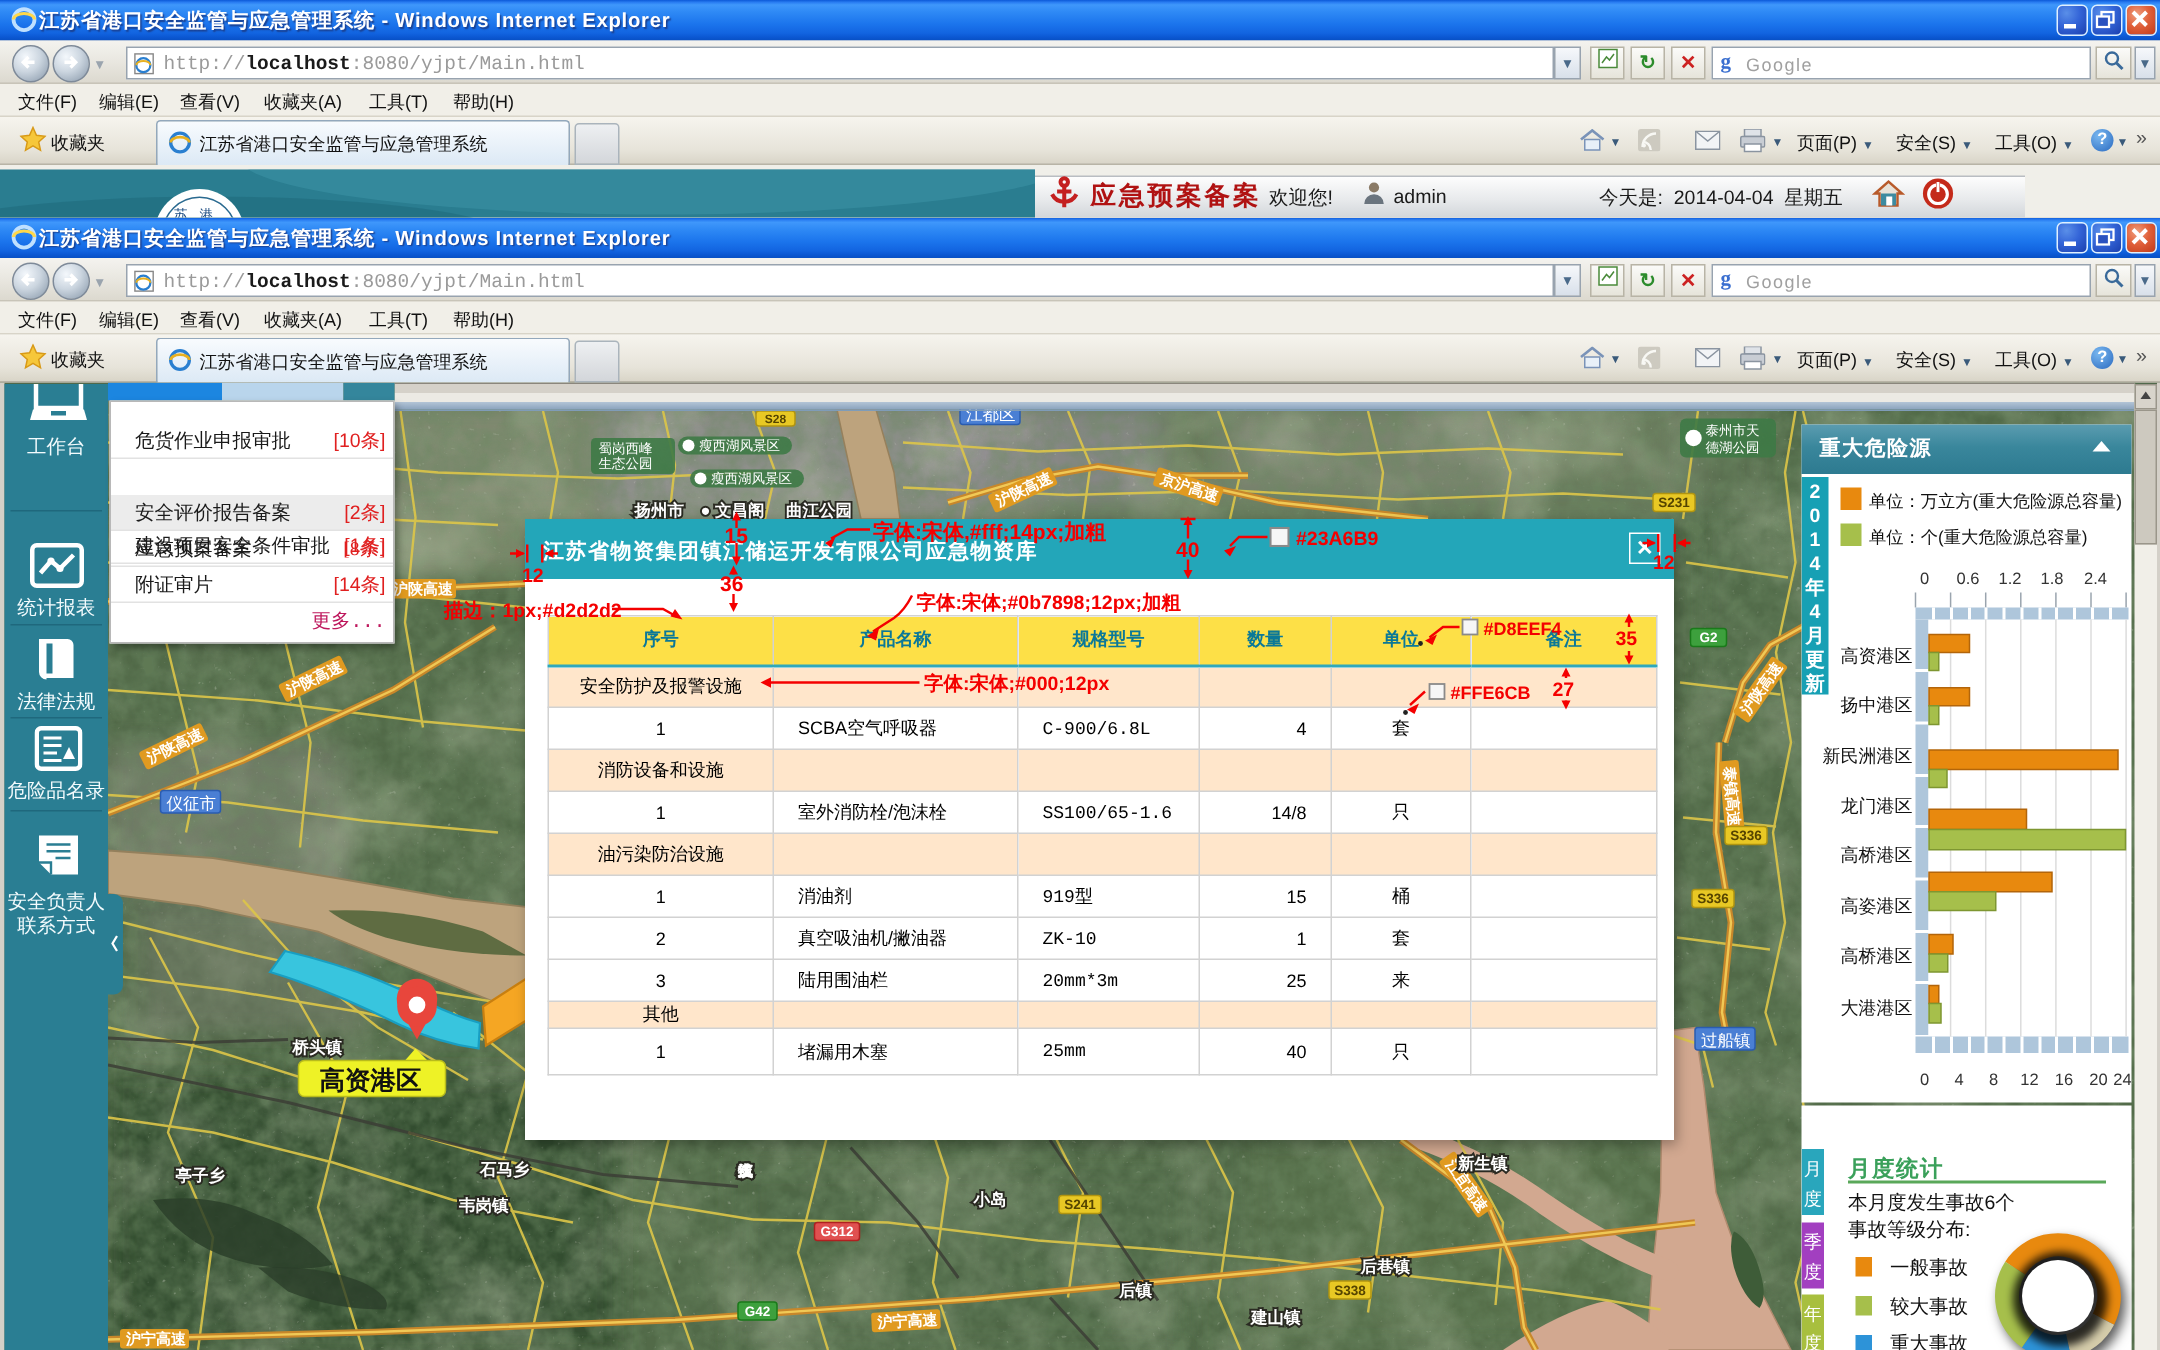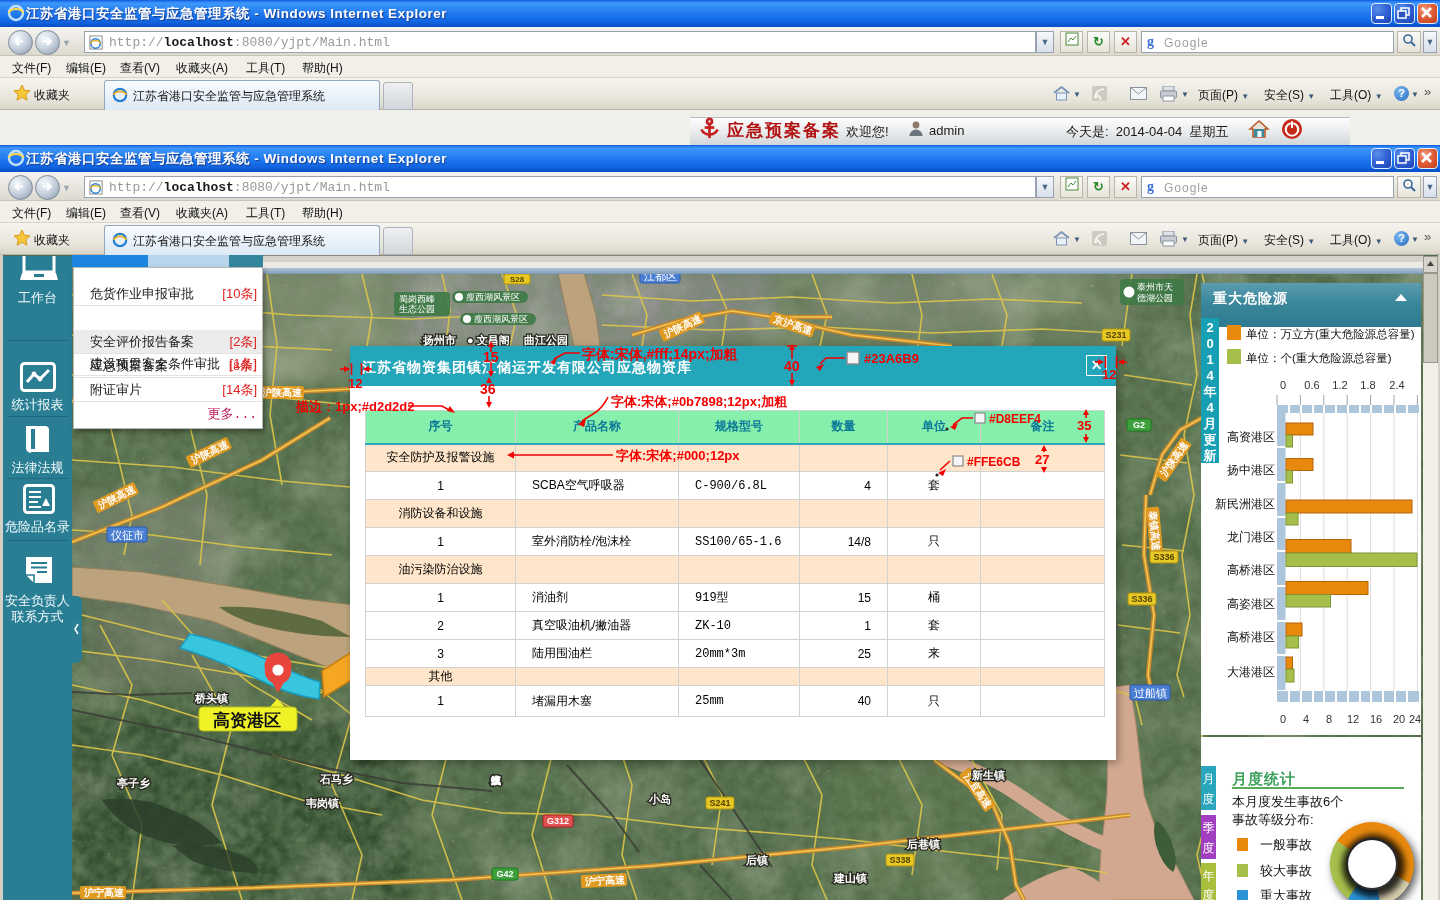--- a/index.html
+++ b/index.html
@@ -46,29 +46,29 @@
 #dropdown .it{position:absolute;left:0;width:188px;height:24px;border-bottom:1px solid #e2e2e2;box-sizing:border-box;}
 #dropdown .it .t{position:absolute;left:16px;top:3px;font-size:13px;color:#1a1a1a;white-space:nowrap;}
 #dropdown .it .c{position:absolute;right:5px;top:3px;font-size:13px;color:#e02020;}
 
 #dialog{position:absolute;left:350px;top:91px;width:766px;height:414px;background:#fff;box-shadow:2px 3px 8px rgba(0,0,0,0.3);}
 #dialog .hd{position:absolute;left:0;top:0;width:766px;height:40px;background:#23a6b9;}
 #dialog .hd .ttl{position:absolute;left:12px;top:13px;color:#fff;font-size:14px;font-weight:bold;letter-spacing:1px;white-space:nowrap;}
 #dialog .closex{position:absolute;left:736px;top:9px;width:19px;height:19px;border:1px solid #fff;color:#fff;font-size:14px;font-weight:bold;text-align:center;line-height:18px;}
 table.dlgtbl{position:absolute;left:15px;top:64px;border-collapse:collapse;table-layout:fixed;font-size:12px;color:#000;}
 table.dlgtbl td{border:1px solid #d2d2d2;padding:0;overflow:hidden;white-space:nowrap;}
-table.dlgtbl tr.hdr td{background:#86efac;color:#0b7898;font-weight:bold;text-align:center;border-bottom:2px solid #2fa8bb;}
+table.dlgtbl tr.hdr td{background:#fde047;color:#0b7898;font-weight:bold;text-align:center;border-bottom:2px solid #2fa8bb;}
 table.dlgtbl tr.sec td{background:#ffe6cb;}
 table.dlgtbl td.c{text-align:center;}
 table.dlgtbl td.l{padding-left:16px;text-align:left;}
 table.dlgtbl td.r{padding-right:16px;text-align:right;}
 .mono{font-family:"Liberation Mono",monospace;font-size:12px;}
 
 .rpanel{position:absolute;background:#fff;}
-.rphd{position:absolute;left:0;top:0;width:100%;height:44px;background:linear-gradient(180deg,#5b9cb0 0%,#3a879c 45%,#2d7a90 100%);}
+.rphd{position:absolute;left:0;top:0;width:100%;height:33px;background:linear-gradient(180deg,#5b9cb0 0%,#3a879c 45%,#2d7a90 100%);}
 .rphd .t{position:absolute;left:12px;top:7px;color:#fff;font-size:14px;font-weight:bold;letter-spacing:1px;}
 .rphd .tri{position:absolute;right:14px;top:11px;width:0;height:0;border-left:6px solid transparent;border-right:6px solid transparent;border-bottom:7px solid #fff;}
 
 #scroll{position:absolute;left:1423px;top:1px;width:15px;height:644px;background:#f1efe8;}
 #scroll .btn{position:absolute;left:0;width:15px;height:17px;background:#d8d4cb;border:1px solid #9a968a;box-sizing:border-box;}
 #scroll .thumb{position:absolute;left:0;top:17px;width:15px;height:90px;background:#cdc9bf;border:1px solid #9a968a;box-sizing:border-box;}
 </style>
 </head>
 <body>
 <div class="screen">
@@ -178,20 +178,26 @@
   <span class="cmdtxt" style="left:1198px;">页面(P) <span class="dd">▼</span></span>
   <span class="cmdtxt" style="left:1264px;">安全(S) <span class="dd">▼</span></span>
   <span class="cmdtxt" style="left:1330px;">工具(O) <span class="dd">▼</span></span>
   <span class="abs" style="left:1394px;top:8px;width:15px;height:15px;border-radius:50%;background:radial-gradient(circle at 35% 30%,#7ab8f0,#2a6ac0);color:#fff;font-size:11px;font-weight:bold;text-align:center;line-height:15px;">?</span>
   <span class="cmdtxt dd" style="left:1411px;top:12px;">▼</span>
   <span class="abs" style="left:1424px;top:6px;color:#555;font-size:13px;">»</span>
  </div>
 </div>
 
 <div id="banner">
+ <div class="tealL">
+  <div class="abs" style="left:160px;top:-45px;width:560px;height:75px;border-radius:50%;background:#3d93a6;opacity:0.55;"></div>
+  <div class="abs" style="left:-60px;top:18px;width:400px;height:55px;border-radius:50%;background:#206a7d;opacity:0.6;"></div>
+  <div class="abs" style="left:103px;top:13px;width:60px;height:60px;border-radius:50%;background:#fff;"></div>
+  <div class="abs" style="left:108px;top:18px;width:50px;height:50px;border-radius:50%;border:1.5px solid #2a6a90;box-sizing:border-box;color:#1a4a80;font-size:9px;text-align:center;line-height:22px;letter-spacing:8px;">苏港</div>
+ </div>
  <div class="silver"></div>
  <svg class="abs" style="left:699px;top:7px;" width="21" height="25" viewBox="0 0 22 26">
         <g stroke="#c41f1f" fill="none" stroke-width="2.8">
           <circle cx="11" cy="4.5" r="2.6"></circle>
           <path d="M11 7 L11 22"></path>
           <path d="M2.5 13 a9.5 9.5 0 0 0 17 0"></path>
           <path d="M6 11 L16 11"></path>
         </g>
       </svg>
  <span class="abs" style="left:727px;top:9px;color:#b01212;font-size:17px;font-weight:bold;letter-spacing:2px;">应急预案备案</span>

